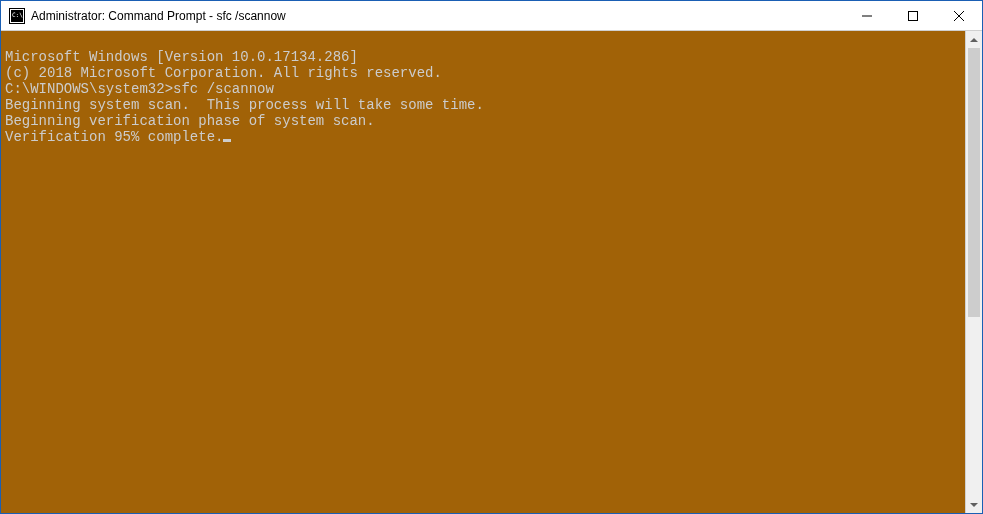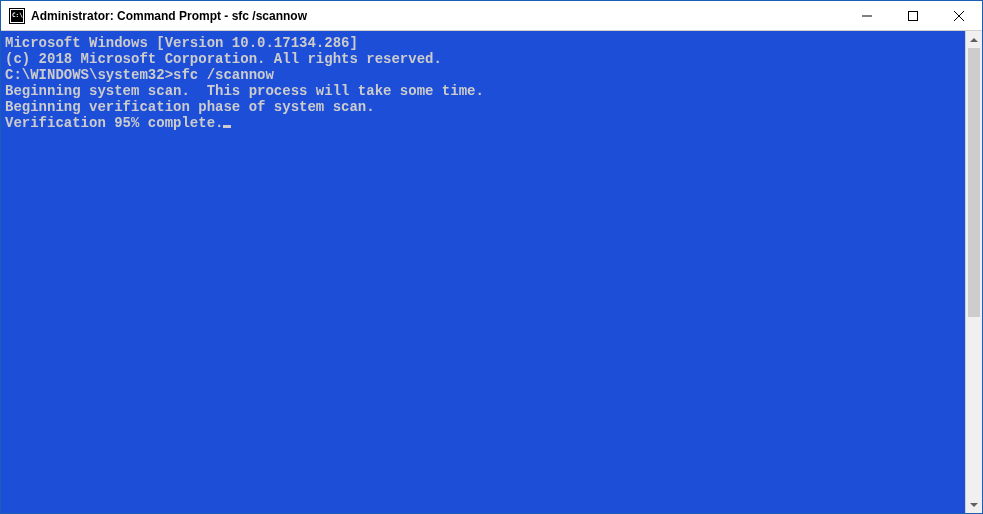--- a/index.html
+++ b/index.html
@@ -14,21 +14,20 @@
       background: #fff;
       overflow: hidden;
     }
     .window {
       width: 983px;
       height: 514px;
       border: 1px solid #1a5fb4;
       display: flex;
       flex-direction: column;
       position: relative;
-      font-weight: bold;
     }
     .titlebar {
       height: 30px;
       background: #ffffff;
       display: flex;
       align-items: center;
       border-bottom: 1px solid #d0d0d0;
       flex-shrink: 0;
     }
     .titlebar-icon {
@@ -69,26 +68,26 @@
       font-family: inherit;
     }
     .content-area {
       flex: 1;
       display: flex;
       background: #000;
       min-height: 0;
     }
     .terminal {
       flex: 1;
-      background: #1d4ed8;
+      background: #a16207;
       color: #cccccc;
       font-family: Consolas, "Courier New", monospace;
       font-size: 14px;
       line-height: 16px;
-      padding: 4px 4px;
+      padding: 18px 4px;
       white-space: pre;
       overflow: hidden;
     }
     .terminal .line {
       display: block;
     }
     .prompt {
       display: inline;
     }
     .cmd {

